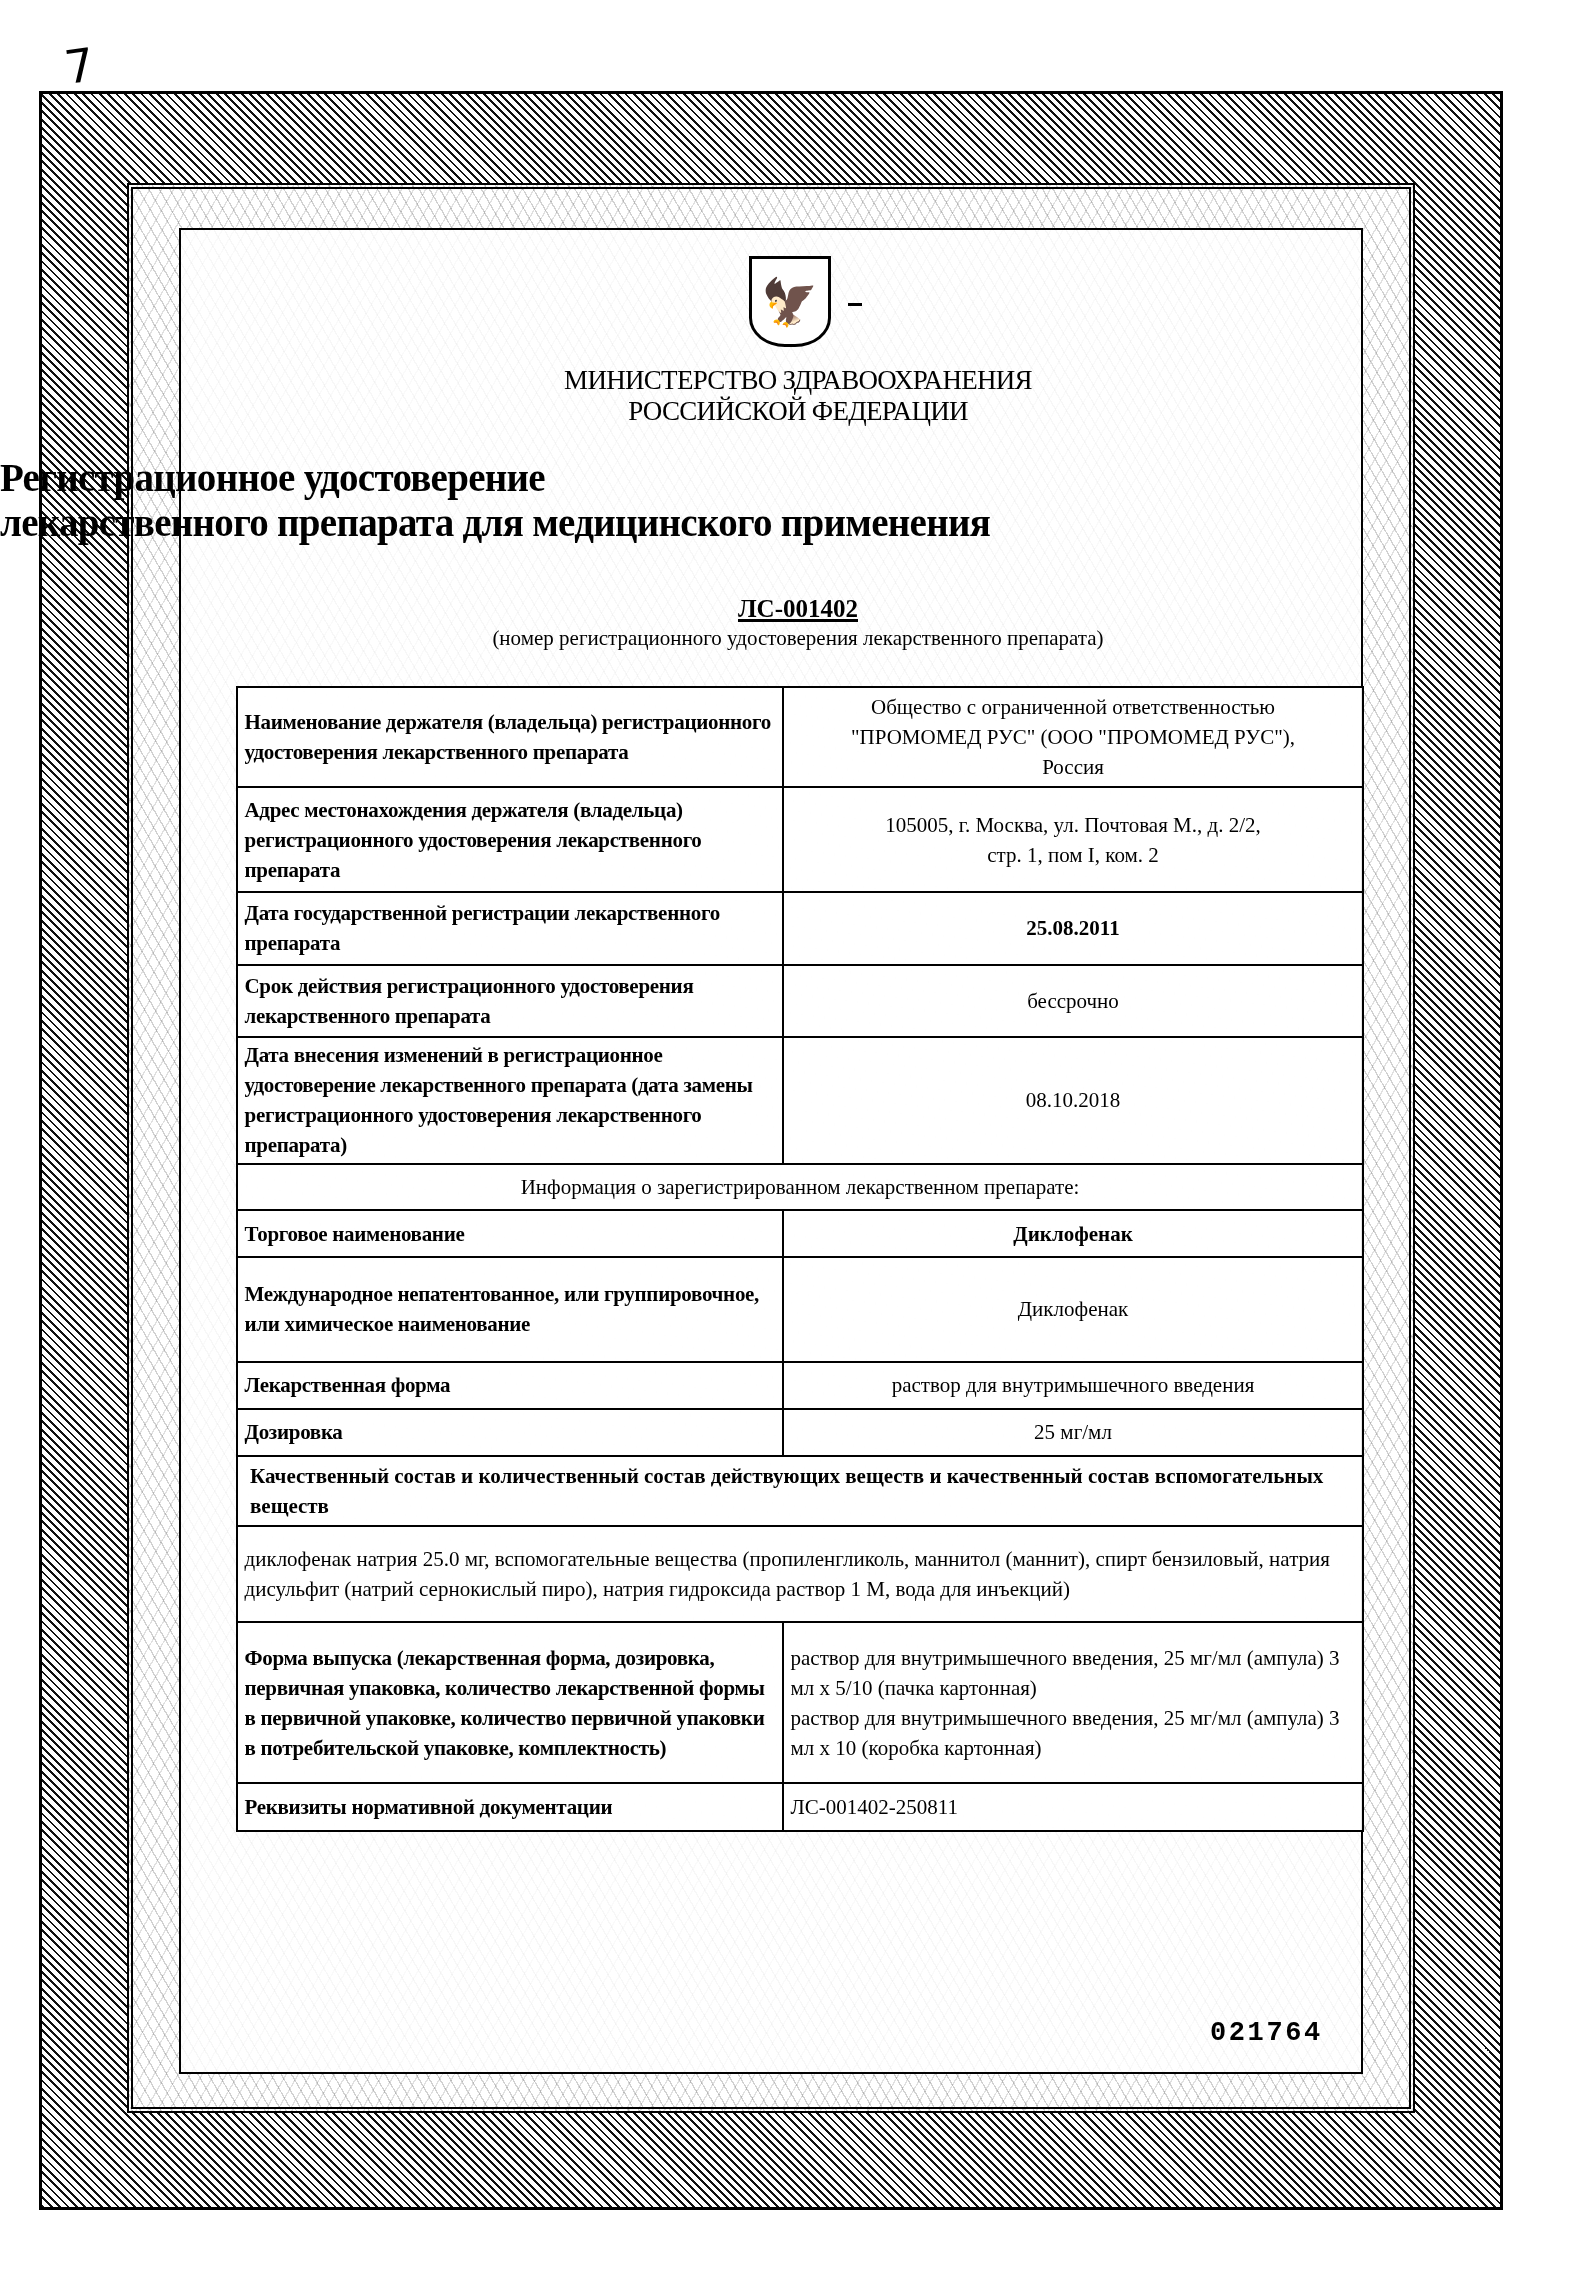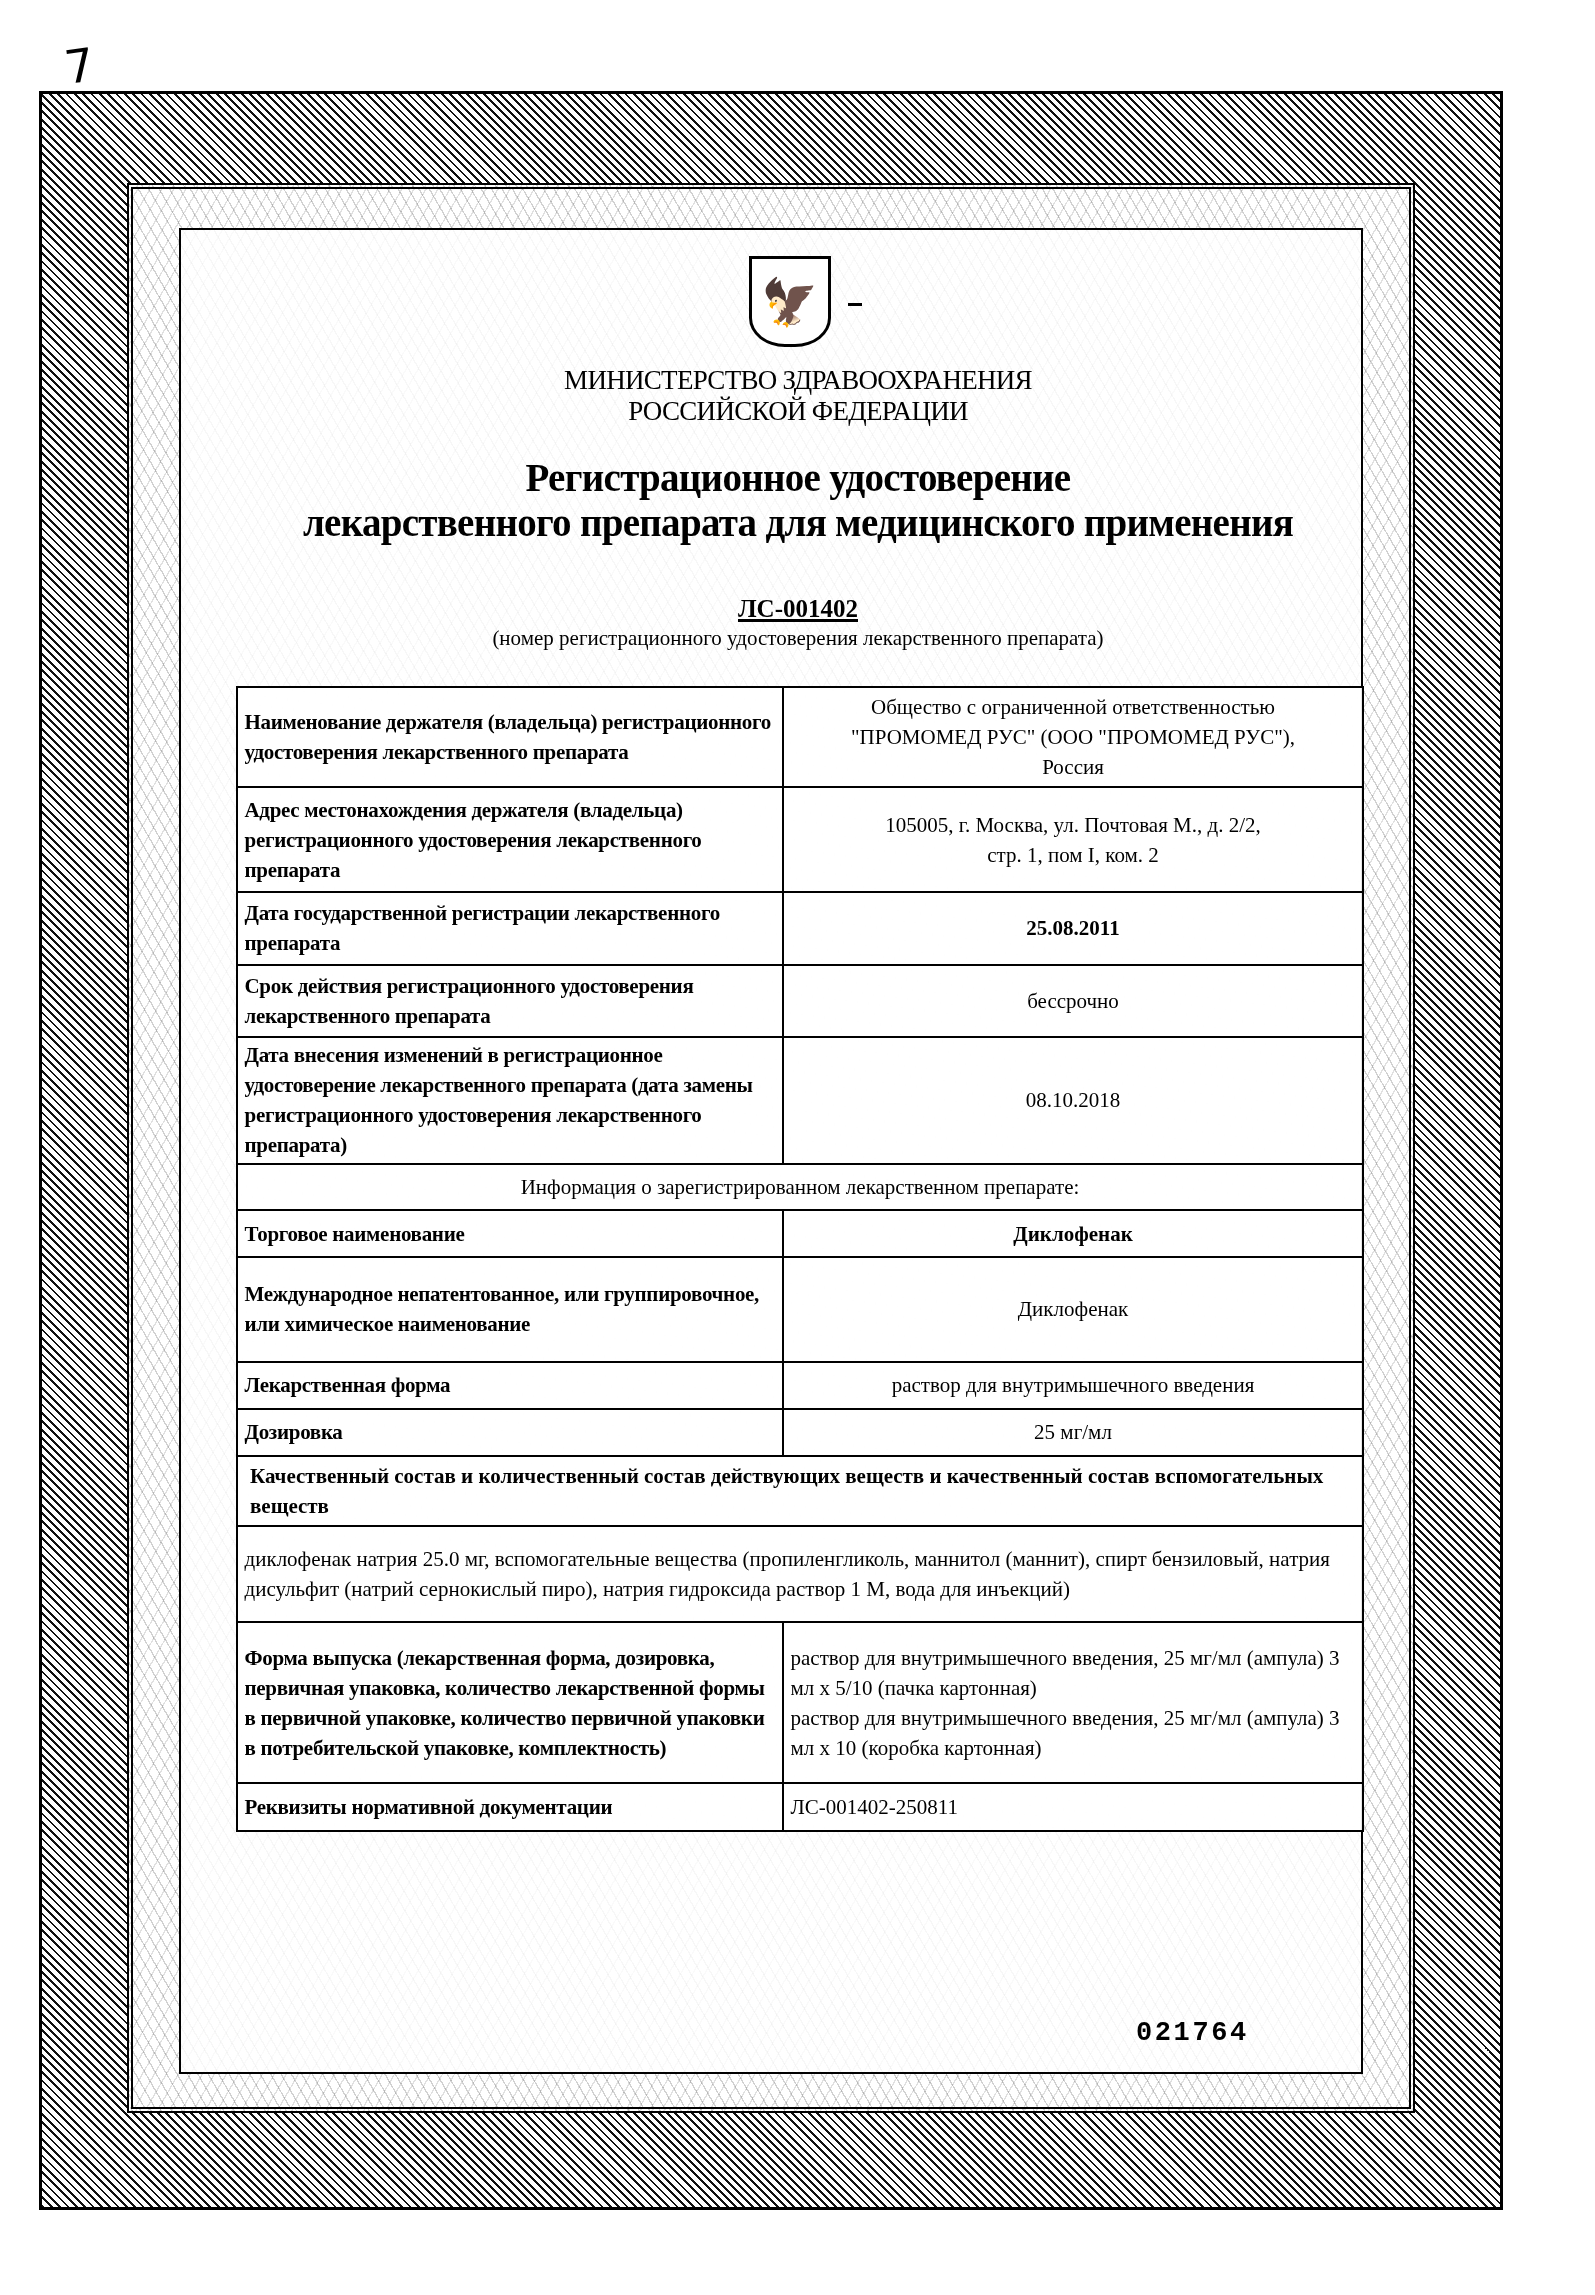--- a/index.html
+++ b/index.html
@@ -42,21 +42,21 @@
   .emblem-dash {
     position: absolute; left: 848px; top: 303px; width: 14.3px; height: 2.6px; background: #000;
   }
   .ministry {
     position: absolute; left: 0; width: 1596px; text-align: center;
     font-size: 27px; line-height: 31px; letter-spacing: -0.7px;
   }
   .ministry.l1 { top: 365px; }
   .ministry.l2 { top: 396px; }
   .title {
-    position: absolute; left: 0; width: 1596px; text-align: center;
+    position: absolute; left: 0; width: 1596px; 
     font-weight: bold; font-size: 39px; line-height: 43px; letter-spacing: -0.7px;
   }
   .title.l1 { top: 456px; }
   .title.l2 { top: 501px; }
   .reg-number {
     position: absolute; left: 0; width: 1596px; text-align: center;
     top: 595px; font-size: 25px; font-weight: bold;
   }
   .reg-number span { text-decoration: underline; text-decoration-thickness: 2.6px; }
   .reg-caption {
@@ -87,21 +87,21 @@
   .cert-table tr.h6 td { height: 39px; }
   .cert-table tr.h7 td { height: 40px; }
   .cert-table tr.h8 td { height: 97px; }
   .cert-table tr.h9 td { height: 40px; }
   .cert-table tr.h10 td { height: 40px; }
   .cert-table tr.h11 td { height: 63px; }
   .cert-table tr.h12 td { height: 89px; border-radius: 18px; }
   .cert-table tr.h13 td { height: 154px; margin-left: 32px; }
   .cert-table tr.h14 td { height: 40px; }
   .serial {
-    position: absolute; left: 1136px; top: 2018px;
+    position: absolute; left: 1210px; top: 2018px;
     font-family: "Liberation Mono", "DejaVu Sans Mono", monospace;
     font-size: 27px; letter-spacing: 2.6px; font-weight: bold;
   }
 </style>
 </head>
 <body>
 
 <div class="handmark">7</div>
 
 <div class="frame-outer"></div>

